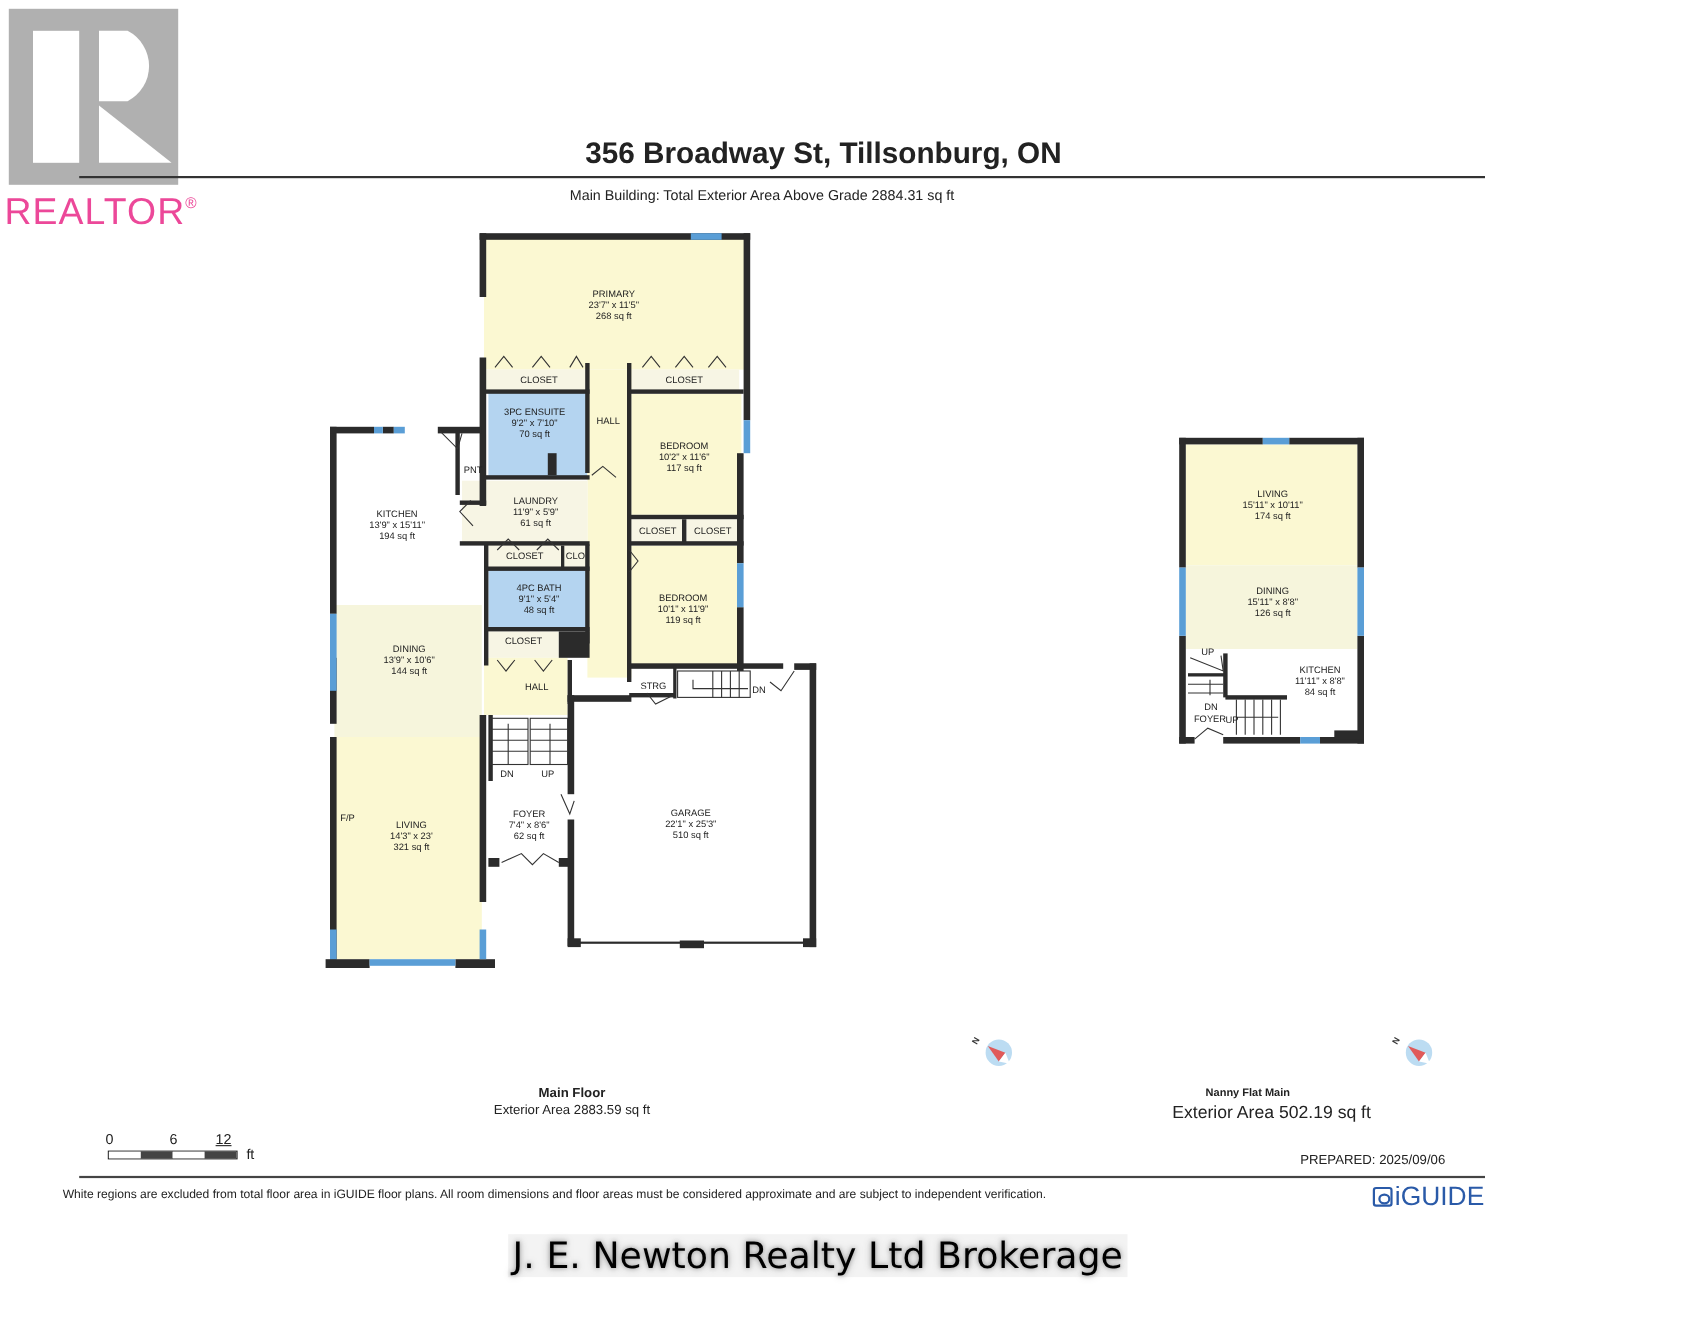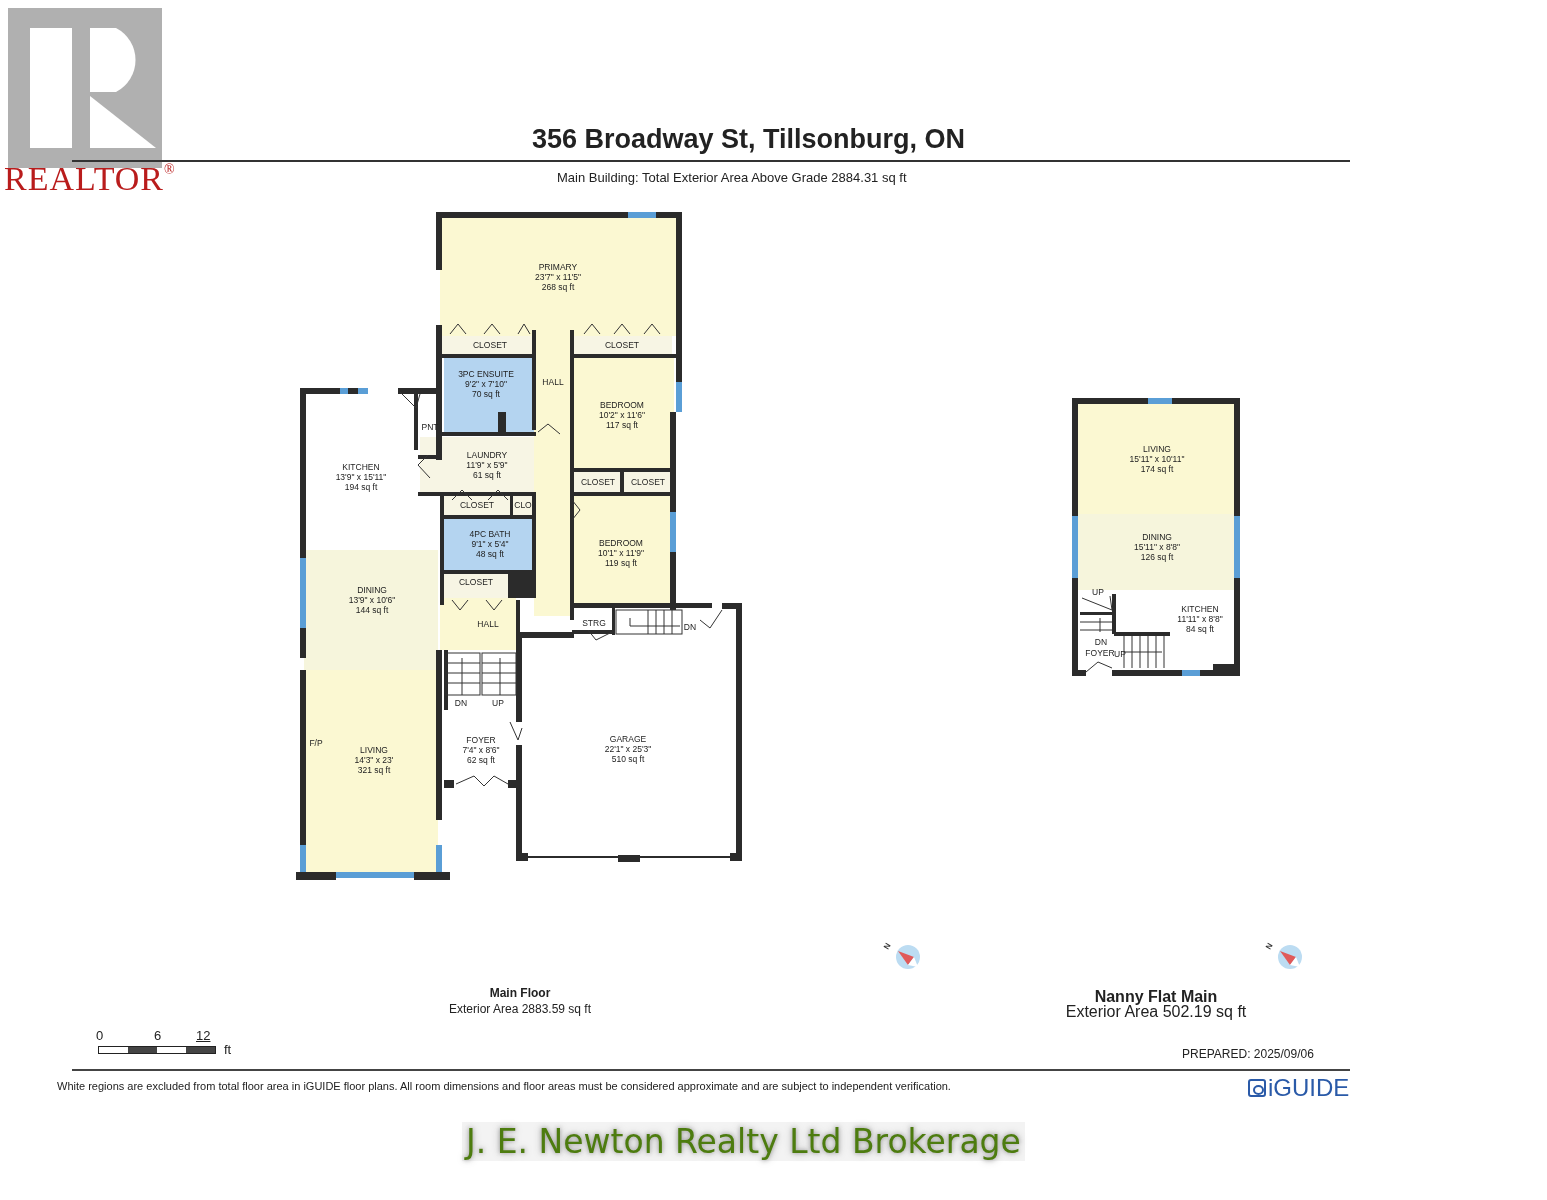--- a/index.html
+++ b/index.html
@@ -1,40 +1,40 @@
 <!DOCTYPE html>
 <html><head>
 <meta charset="utf-8">
 <style>
   html, body { margin:0; padding:0; background:#ffffff; }
   body { width:1547px; height:1200px; position:relative; overflow:hidden;
          font-family:"Liberation Sans", sans-serif; color:#222; }
   .abs { position:absolute; }
   #realtor-logo { left:8px; top:8px; width:154px; height:160px; background:#b0b0b0; }
-  #realtor-word { left:4px; top:160px; font-size:34px; color:#b91c1c; letter-spacing:1px; font-family:Liberation Serif, serif; }
+  #realtor-word { left:4px; top:174px; font-size:34px; color:#ec4899; letter-spacing:1px; font-family:Liberation Sans, sans-serif; }
   #realtor-word sup { font-size:14px; vertical-align:top; position:relative; top:2px; }
   #title { left:0; width:1425px; top:124px; text-align:center; font-size:27px; font-weight:bold; color:#222; padding-left:0; }
   #title-inner { position:absolute; left:496px; top:0; white-space:nowrap;margin-left:36px; }
   #rule-top { left:72px; top:160px; width:1278px; height:2px; background:#333; }
-  #subtitle { left:518px; top:170px; font-size:13px; color:#222; white-space:nowrap;margin-left:39px; }
+  #subtitle { left:518px; top:170px; font-size:13px; color:#222; white-space:nowrap; }
   #plan-svg { left:0; top:0; }
   .room-text { font-family:"Liberation Sans", sans-serif; font-size:8.5px; fill:#222; text-anchor:middle; }
   #main-floor-label { left:420px; top:986px; width:200px; text-align:center; font-size:12px; font-weight:bold; }
   #main-floor-area { left:400px; top:1002px; width:240px; text-align:center; font-size:12px; }
-  #nanny-label { left:1056px; top:988px; width:200px; text-align:center; font-size:16px; font-weight:bold; }
+  #nanny-label { left:1096px; top:988px; width:200px; font-size:10px; font-weight:bold; }
   #nanny-area { left:1036px; top:1003px; width:240px; text-align:center; font-size:16px; }
   #scale { left:92px; top:1028px; width:160px; height:30px; }
   .scale-num { position:absolute; top:0; font-size:13px; }
   #prepared { left:1182px; top:1047px; font-size:12px; white-space:nowrap; }
   #rule-bottom { left:72px; top:1069px; width:1278px; height:2px; background:#444; }
   #disclaimer { left:57px; top:1080px; font-size:11px; white-space:nowrap; }
   #iguide { left:1228px; top:1074px; font-size:24px; color:#2a5aa8; white-space:nowrap; display:flex; align-items:center; gap:2px;margin-left:20px; }
   #iguide-icon { width:18px; height:18px; border:2.5px solid #2a5aa8; border-radius:3px; position:relative; box-sizing:border-box; }
   #iguide-icon::after { content:""; position:absolute; left:3px; top:4px; width:7px; height:6px; border:2px solid #2a5aa8; border-radius:50%; }
-  #watermark { left:462px; top:1122px; font-size:33px; color:#4d7c0f; font-family:"DejaVu Sans", sans-serif; white-space:nowrap;
+  #watermark { left:462px; top:1122px; font-size:33px; color:#000000; font-family:"DejaVu Sans", sans-serif; white-space:nowrap;
                text-shadow:0 0 4px #999, 0 0 8px #bbb; background:rgba(220,220,220,0.35); padding:0 4px; }
 </style>
 </head>
 <body>
 
 <div id="realtor-logo" class="abs">
   <svg width="154" height="160">
     <rect x="22" y="20" width="42" height="120" fill="#fff"></rect>
     <path d="M82 20 H108 A36 36 0 0 1 108 84 H82 Z" fill="#fff"></path>
     <path d="M82 88 L148 140 H82 Z" fill="#fff"></path>

